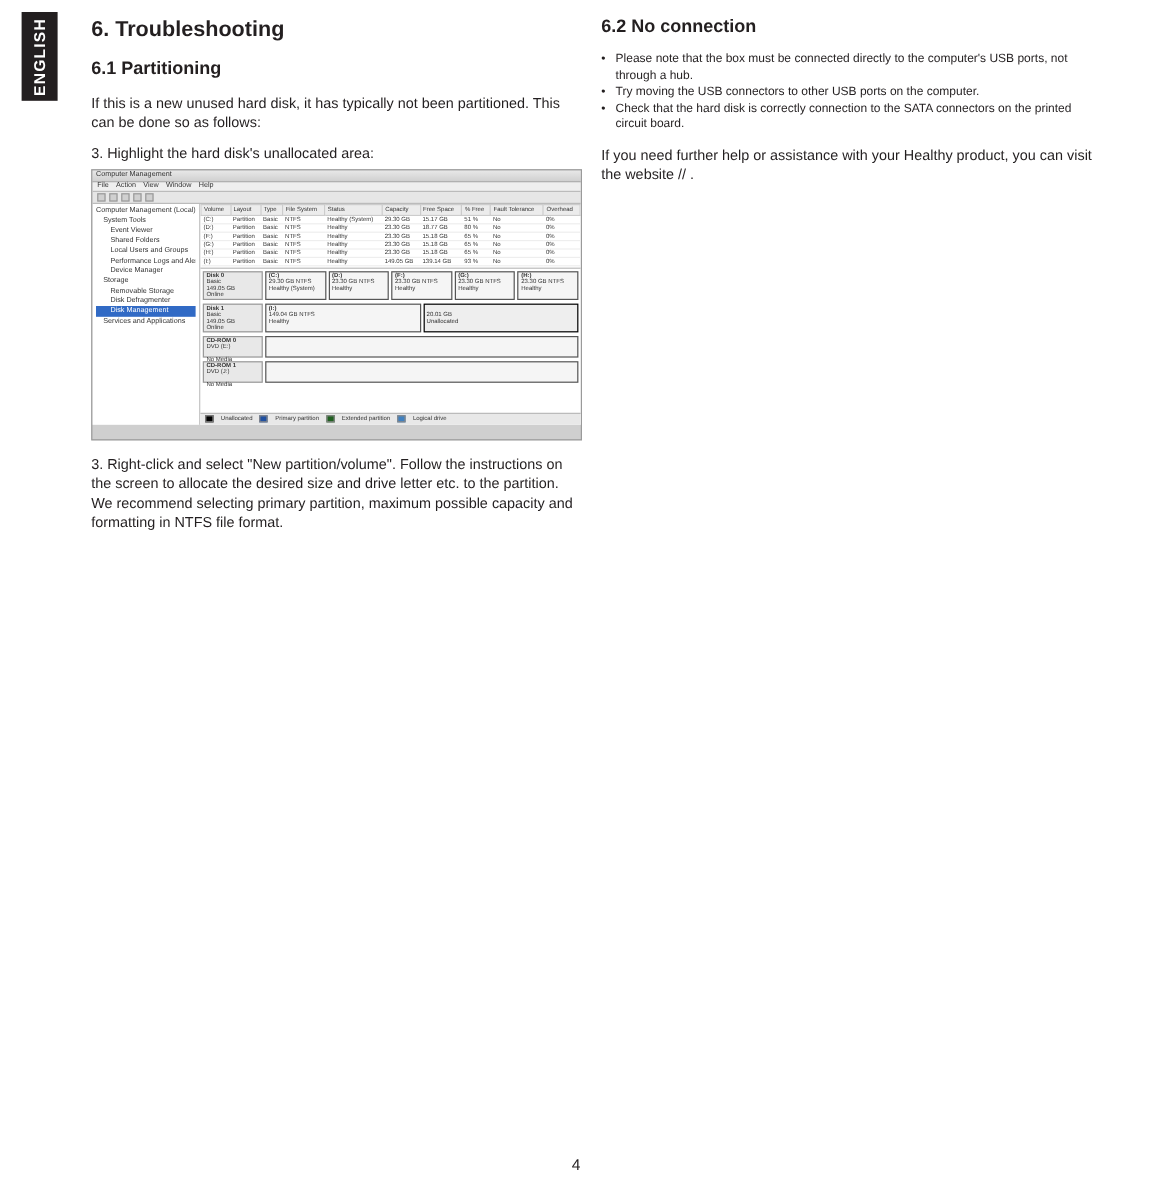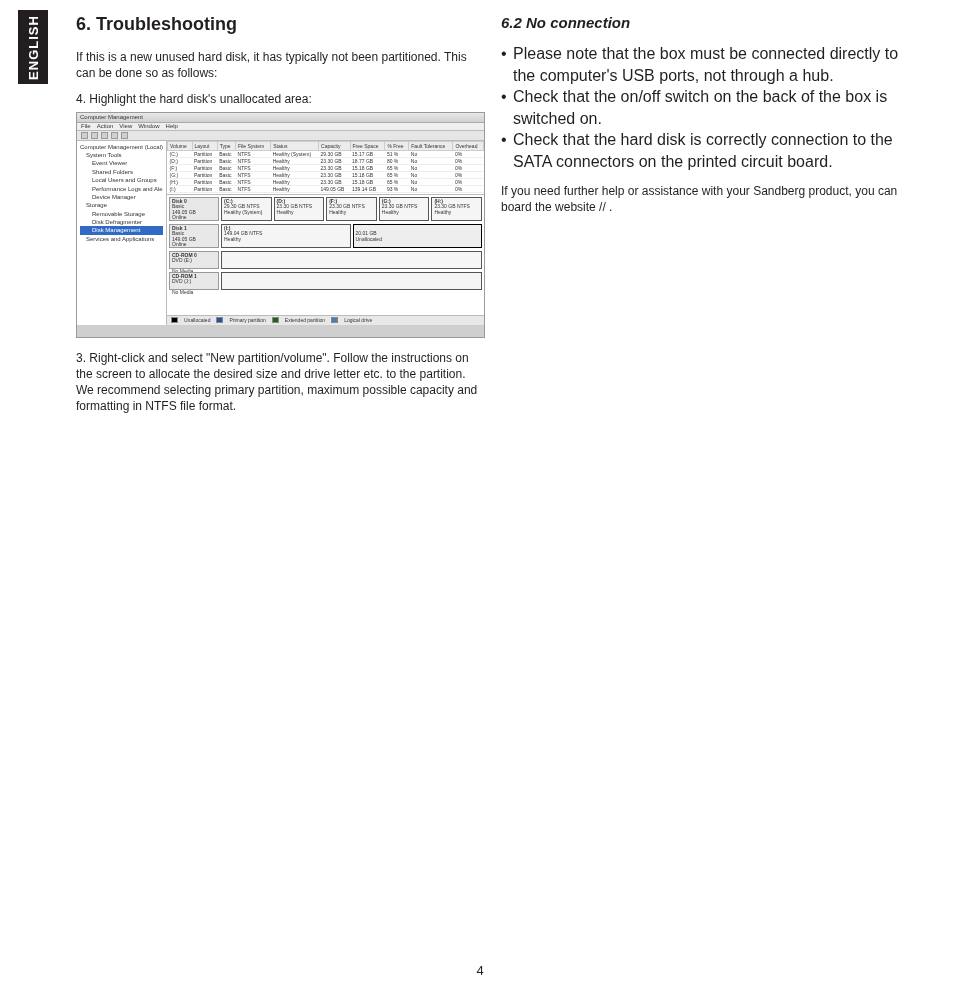--- a/index.html
+++ b/index.html
@@ -43,34 +43,33 @@
   }
   h2 {
     font-size: 18px;
     font-weight: bold;
     margin: 0 0 14px 0;
   }
   h3 {
     font-size: 15px;
     font-weight: bold;
     margin: 0 0 12px 0;
-    font-style: italic;
   }
   p {
     font-size: 12px;
     line-height: 1.35;
     margin: 0 0 10px 0;
   }
   ul.bullets {
     list-style: none;
     padding: 0;
     margin: 0 0 10px 0;
   }
   ul.bullets li {
-    font-size: 16px;
+    font-size: 10px;
     line-height: 1.35;
     padding-left: 12px;
     position: relative;
     margin-bottom: 0px;
   }
   ul.bullets li:before {
     content: "•";
     position: absolute;
     left: 0;
     top: 0;
@@ -146,22 +145,23 @@
 <body>
 
 <div class="lang-tab">
   <span>ENGLISH</span>
 </div>
 
 <div class="page">
 
   <div class="col">
     <h2>6. Troubleshooting</h2>
+    <h3>6.1 Partitioning</h3>
     <p>If this is a new unused hard disk, it has typically not been partitioned. This can be done so as follows:</p>
-    <p style="margin-bottom:4px;">4. Highlight the hard disk's unallocated area:</p>
+    <p style="margin-bottom:4px;">3. Highlight the hard disk's unallocated area:</p>
 
     <div class="screenshot">
       <div class="ss-titlebar">
         <span>Computer Management</span>
       </div>
       <div class="ss-menubar">
         <span>File</span>
         <span>Action</span>
         <span>View</span>
         <span>Window</span>
@@ -327,21 +327,21 @@
       </div>
     </div>
 
     <p style="margin-top:12px;">3. Right-click and select "New partition/volume". Follow the instructions on the screen to allocate the desired size and drive letter etc. to the partition. We recommend selecting primary partition, maximum possible capacity and formatting in NTFS file format.</p>
   </div>
 
   <div class="col">
     <h3>6.2 No connection</h3>
     <ul class="bullets">
       <li>Please note that the box must be connected directly to the computer's USB ports, not through a hub.</li>
-      <li>Check that the on/off switch on the back of the box is switched on.</li>
+      <li>Try moving the USB connectors to other USB ports on the computer.</li>
       <li>Check that the hard disk is correctly connection to the SATA connectors on the printed circuit board.</li>
     </ul>
-    <p>If you need further help or assistance with your Sandberg product, you can board the website       //                                   .</p>
+    <p>If you need further help or assistance with your Healthy product, you can visit the website       //                                   .</p>
   </div>
 
 </div>
 
 <div class="footer-pagenum">4</div>
 
 </body></html>

